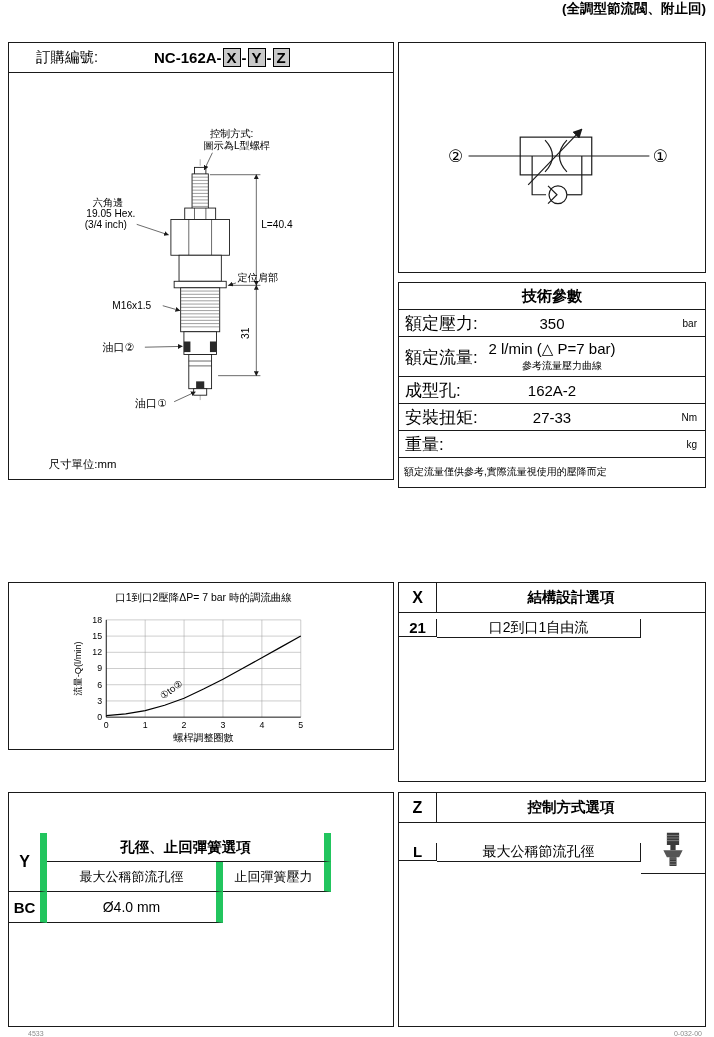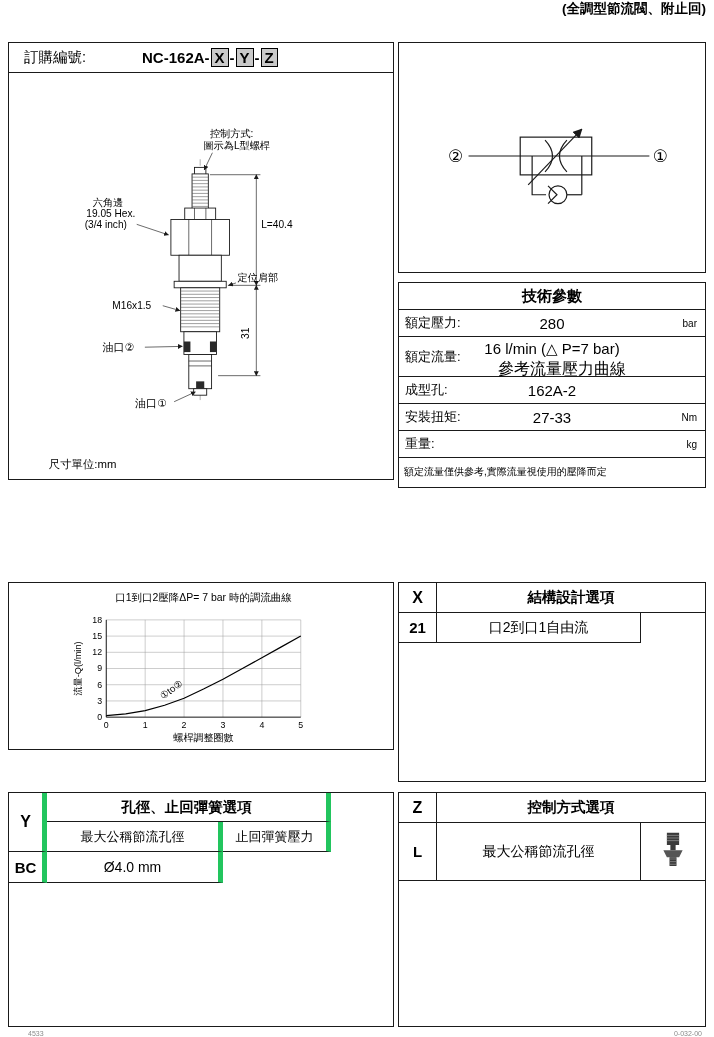--- a/index.html
+++ b/index.html
@@ -10,21 +10,21 @@
   }
   .box { position:absolute; border:1px solid #1a1a1a; background:#fff; }
 
   
   .title-block { position:absolute; top:1px; right:8px; text-align:right; }
   .page-title { font-size:21px; font-weight:bold; letter-spacing:1px; line-height:24px; }
   .page-subtitle { font-size:13.5px; font-weight:bold; line-height:15px; }
 
   
   .order-box { left:8px; top:42px; width:386px; height:31px; display:flex; align-items:center; }
-  .order-label { font-size:14.5px; margin-left:15px; }
+  .order-label { font-size:14.5px; margin-left:27px; }
   .order-code { margin-left:56px; font-weight:bold; font-size:15px; display:flex; align-items:center; gap:1px; }
   .code-box { border:1px solid #000; background:#c9c9c9; padding:0 3px; line-height:17px; }
 
   
   .drawing-box { left:8px; top:72px; width:386px; height:408px; }
   .valve-svg { width:100%; height:100%; display:block; }
   .lab { font-size:12.5px; fill:#000; }
   .lab-lg { font-size:13.5px; fill:#000; }
   .lab-dim { font-size:12.5px; fill:#000; }
   .unit-note { font-size:14px; fill:#000; }
@@ -39,49 +39,49 @@
   .symbol-box { left:398px; top:42px; width:308px; height:231px; }
   .symbol-svg { width:100%; height:100%; display:block; }
   .sym { stroke:#1a1a1a; stroke-width:1.2; fill:none; }
   .sym-port { font-size:17px; fill:#000; }
 
   
   .specs-box { left:398px; top:282px; width:308px; height:206px; }
   .spec-head { height:27px; border-bottom:1px solid #1a1a1a; display:flex; align-items:center; justify-content:center; font-weight:bold; font-size:15px; }
   .spec-row { position:relative; border-bottom:1px solid #1a1a1a; height:27px; }
   .spec-row.tall { height:40px; }
-  .spec-label { position:absolute; left:6px; top:50%; transform:translateY(-50%); font-size:13px; }
+  .spec-label { position:absolute; left:6px; top:50%; transform:translateY(-50%); font-size:17px; }
   .spec-value { position:absolute; left:0; right:0; text-align:center; top:50%; transform:translateY(-50%); font-size:15px; }
   .spec-unit { position:absolute; right:8px; top:50%; transform:translateY(-50%); font-size:10px; }
   .spec-row.tall .v1 { position:absolute; left:0; right:0; top:3px; text-align:center; font-size:15px; }
-  .spec-row.tall .v2 { position:absolute; left:20px; right:0; top:22px; text-align:center; font-size:16px; }
+  .spec-row.tall .v2 { position:absolute; left:20px; right:0; top:22px; text-align:center; font-size:10px; }
   .spec-note { height:28px; display:flex; align-items:center; padding-left:5px; font-size:10px; }
 
   
   .chart-box { left:8px; top:582px; width:386px; height:168px; }
   .chart-svg { width:100%; height:100%; display:block; }
   .c-title { font-size:12.5px; fill:#000; }
   .c-axlab { font-size:12px; fill:#000; }
   .c-ylab { font-size:11px; fill:#000; }
   .ticklab { font-size:10.5px; fill:#000; }
   .gridline { stroke:#9a9a9a; stroke-width:0.6; }
   .axis { stroke:#000; stroke-width:1.1; }
   .annot { font-size:11.5px; fill:#000; }
 
   
   .xopt-box { left:398px; top:582px; width:308px; height:200px; }
   .yopt-box { left:8px; top:792px; width:386px; height:235px; }
   .zopt-box { left:398px; top:792px; width:308px; height:235px; }
   .opt-head { height:30px; border-bottom:1px solid #1a1a1a; display:flex; }
   .opt-key { width:38px; border-right:1px solid #1a1a1a; display:flex; align-items:center; justify-content:center; font-weight:bold; font-size:16px; }
   .opt-title { flex:1; display:flex; align-items:center; justify-content:center; font-weight:bold; font-size:14.5px; }
-  .opt-row { display:flex; }
+  .opt-row { display:flex;align-items:center; }
   .opt-row .opt-key { border-bottom:1px solid #1a1a1a; }
   .opt-cell { border-right:1px solid #1a1a1a; border-bottom:1px solid #1a1a1a; display:flex; align-items:center; justify-content:center; font-size:14px; }
-  .ycell { position:absolute; border-right:5px solid #22c55e; border-bottom:1px solid #1a1a1a; display:flex; align-items:center; justify-content:center; background:#fff; }
+  .ycell { position:absolute; border-right:7px solid #22c55e; border-bottom:1px solid #1a1a1a; display:flex; align-items:center; justify-content:center; background:#fff;margin-top:40px; }
   .ycell.head { font-size:13px; }
   .ycell.key { font-weight:bold; font-size:16px; }
   .ycell.title { font-weight:bold; font-size:14.5px; }
   .ycell.val { font-size:14px; }
   .icon-cell { display:flex; align-items:center; justify-content:center; border-bottom:1px solid #1a1a1a; flex:1; }
 
   .footer-code { position:absolute; bottom:0px; font-size:7px; color:#8a8a8a; }
   .footer-code.left { left:28px; }
   .footer-code.right { right:12px; }
 </style>
@@ -197,26 +197,26 @@
     </g>
     <text class="sym-port" x="57" y="119" text-anchor="middle">②</text>
     <text class="sym-port" x="263" y="119" text-anchor="middle">①</text>
   </svg>
 </div>
 
 <div class="box specs-box">
   <div class="spec-head">技術參數</div>
   <div class="spec-row">
     <span class="spec-label">額定壓力:</span>
-    <span class="spec-value">280</span>
+    <span class="spec-value">350</span>
     <span class="spec-unit">bar</span>
   </div>
   <div class="spec-row tall">
     <span class="spec-label">額定流量:</span>
-    <span class="v1">16 l/min (△ P=7 bar)</span>
+    <span class="v1">2 l/min (△ P=7 bar)</span>
     <span class="v2">參考流量壓力曲線</span>
   </div>
   <div class="spec-row">
     <span class="spec-label">成型孔:</span>
     <span class="spec-value">162A-2</span>
   </div>
   <div class="spec-row">
     <span class="spec-label">安裝扭矩:</span>
     <span class="spec-value">27-33</span>
     <span class="spec-unit">Nm</span>

